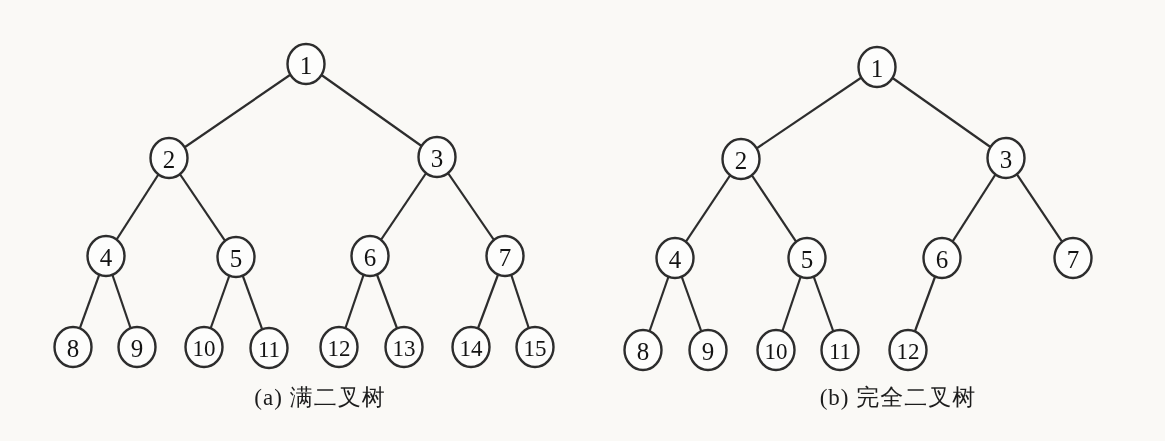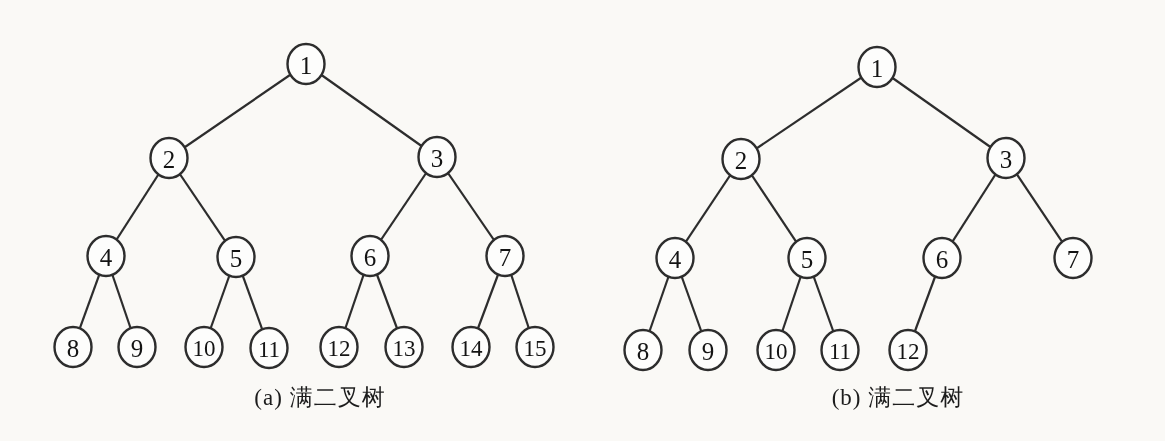--- a/index.html
+++ b/index.html
@@ -169,14 +169,14 @@
           <ellipse cx="840" cy="350" rx="18.5" ry="20" fill="#fdfdfc" stroke="#2d2d2d" stroke-width="2.4"></ellipse>
           <text x="840" y="351" text-anchor="middle" dominant-baseline="central" fill="#141414" font-family="&quot;Liberation Serif&quot;, serif" font-size="23">11</text>
         </g>
         <g>
           <ellipse cx="908" cy="350" rx="18.5" ry="20" fill="#fdfdfc" stroke="#2d2d2d" stroke-width="2.4"></ellipse>
           <text x="908" y="351" text-anchor="middle" dominant-baseline="central" fill="#141414" font-family="&quot;Liberation Serif&quot;, serif" font-size="23">12</text>
         </g>
       </g>
     </svg>
   <div class="caption" style="left: 320px; top: 382px;">(a) 满二叉树</div>
-  <div class="caption" style="left: 898px; top: 382px;">(b) 满二叉树</div>
+  <div class="caption" style="left: 898px; top: 382px;">(b) 完全二叉树</div>
 </div>
 
 </body></html>

